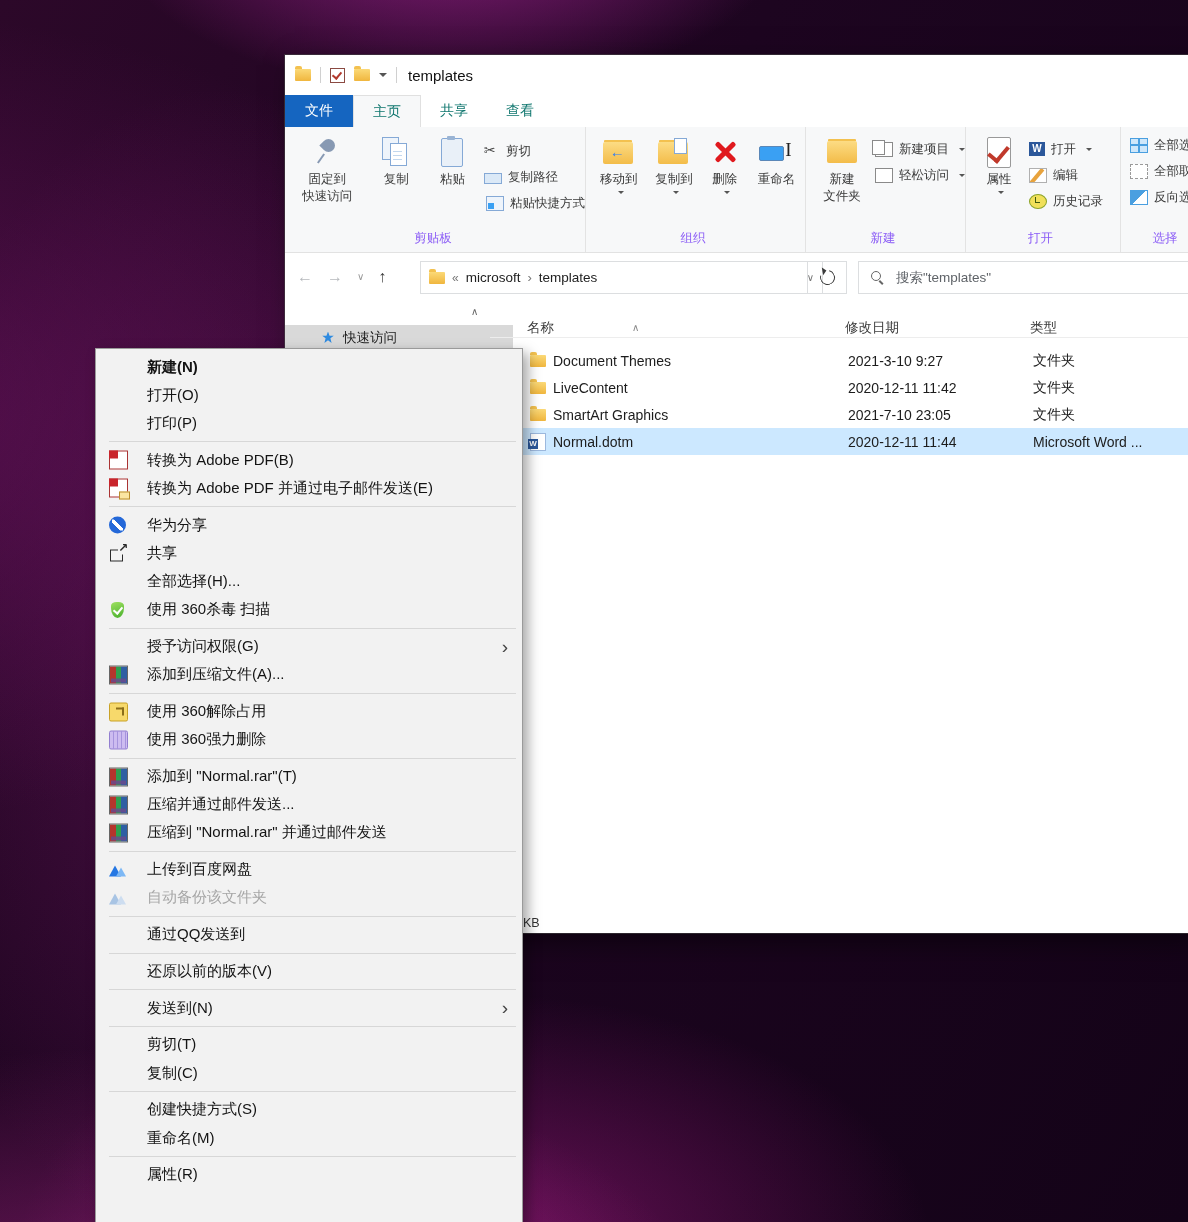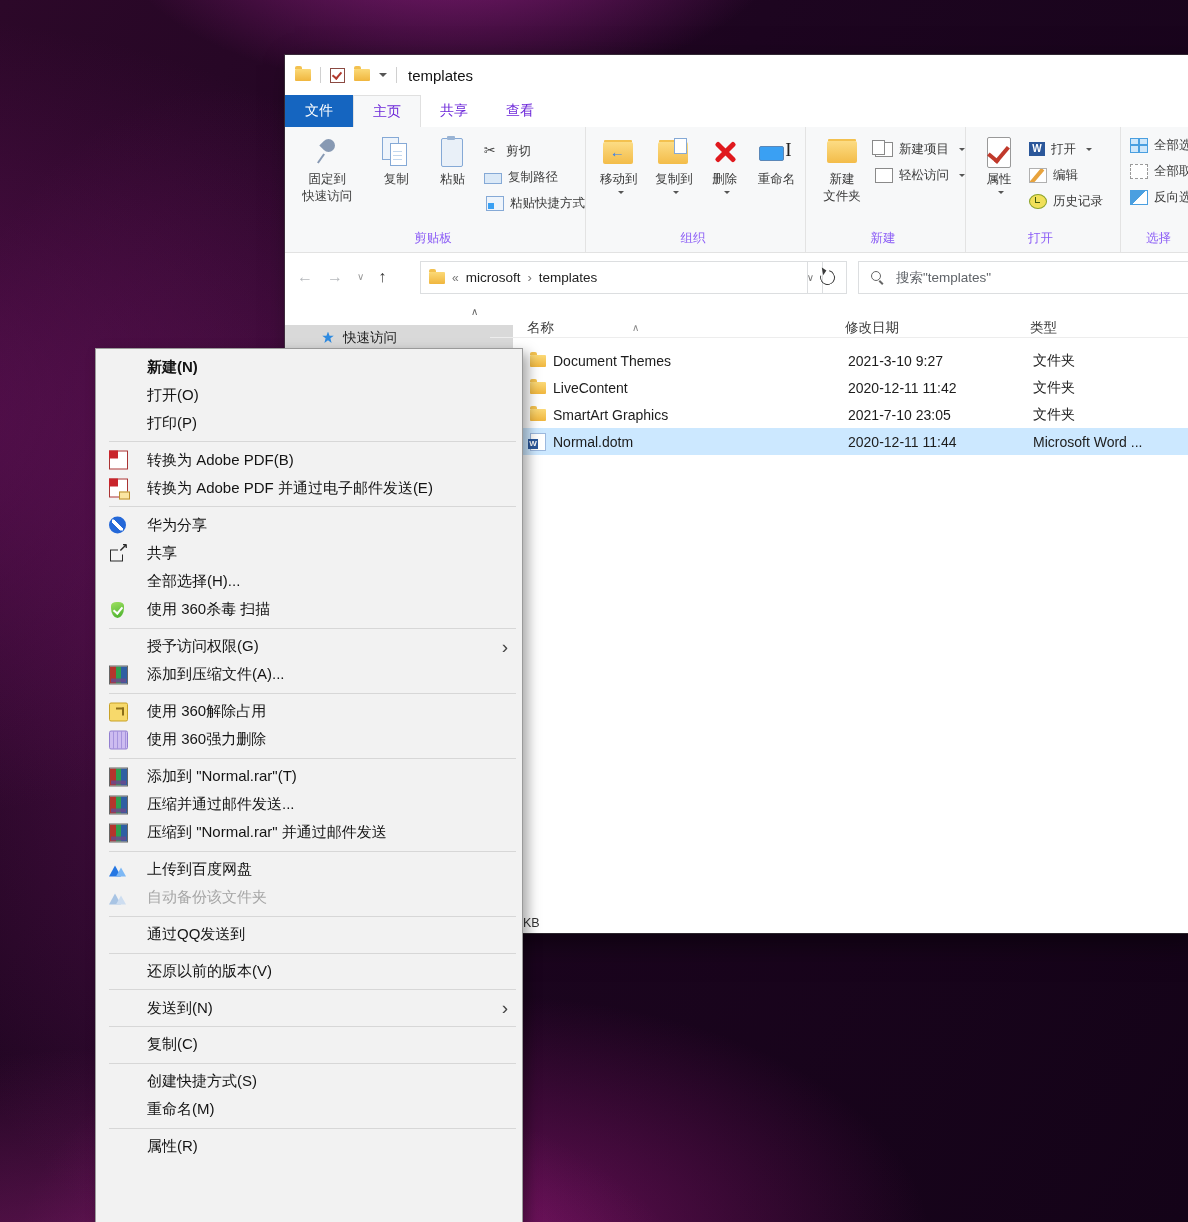--- a/index.html
+++ b/index.html
@@ -16,21 +16,21 @@
   }
   
   .win{position:absolute;left:285px;top:55px;width:903px;height:878px;background:#fff;z-index:10;
        box-shadow:0 0 0 1px rgba(70,70,70,.55), 10px 10px 26px rgba(0,0,0,.5);overflow:hidden;font-size:13px;color:#222}
   .qat{position:absolute;left:0;top:0;right:0;height:40px;background:#fff;display:flex;align-items:center;padding-left:10px;gap:9px}
   .qat .vsep{width:1px;height:16px;background:#d0d0d0}
   .qat-title{font-size:15px;color:#111;margin-left:2px}
   .ddtri{width:0;height:0;border:4px solid transparent;border-top-color:#555;display:inline-block;position:relative;top:2px}
   
   .tabs{position:absolute;left:0;top:40px;right:0;height:32px;background:#fff;display:flex}
-  .tab{height:32px;display:flex;align-items:center;justify-content:center;font-size:14px;color:#6d28d9;cursor:default}
+  .tab{height:32px;display:flex;align-items:center;justify-content:center;font-size:14px;color:#0f766e;cursor:default}
   .tab.file{width:68px;background:#1565c0;color:#fff}
   .tab.home{width:66px;background:#f7f8f9;border:1px solid #e0e0e0;border-bottom:none}
   .tab.plain{width:66px}
   
   .ribbon{position:absolute;left:0;top:72px;right:0;height:125px;background:#f7f8f9;border-bottom:1px solid #e2e2e2}
   .grp{position:absolute;top:0;height:125px;border-right:1px solid #e3e3e3}
   .glabel{position:absolute;bottom:5px;left:0;right:4px;text-align:center;font-size:12.5px;color:#8b5cf6}
   .bigrow{display:flex;align-items:flex-start;padding-top:5px}
   .bigbtn{display:flex;flex-direction:column;align-items:center;font-size:12.5px;color:#3a3a3a;line-height:17px;padding:2px 4px;text-align:center}
   .sbtn{display:flex;align-items:center;gap:6px;font-size:12.5px;color:#3a3a3a;height:26px;padding-left:2px;white-space:nowrap}
@@ -292,21 +292,21 @@
         </div>
         <div class="sbtn">
           <span class="smic s-selnone"></span>
           <span>全部取消</span>
         </div>
         <div class="sbtn">
           <span class="smic s-selinv"></span>
           <span>反向选择</span>
         </div>
       </div>
-      <div class="glabel" style="text-align:left;padding-left:26px">选择</div>
+      <div class="glabel" style="text-align:center;padding-left:26px">选择</div>
     </div>
   </div>
 
   <div class="abar">
     <div class="navarrows">
       <span class="arr">←</span>
       <span class="arr">→</span>
       <span class="arr small">∨</span>
       <span class="arr up">↑</span>
     </div>
@@ -458,20 +458,23 @@
   <div class="mi">
       <span>还原以前的版本(V)</span>
     </div>
   <div class="msep"></div>
   <div class="mi">
       <span>发送到(N)</span>
       <span class="subarrow">›</span>
     </div>
   <div class="msep"></div>
   <div class="mi">
+      <span>剪切(T)</span>
+    </div>
+  <div class="mi">
       <span>复制(C)</span>
     </div>
   <div class="msep"></div>
   <div class="mi">
       <span>创建快捷方式(S)</span>
     </div>
   <div class="mi">
       <span>重命名(M)</span>
     </div>
   <div class="msep"></div>

